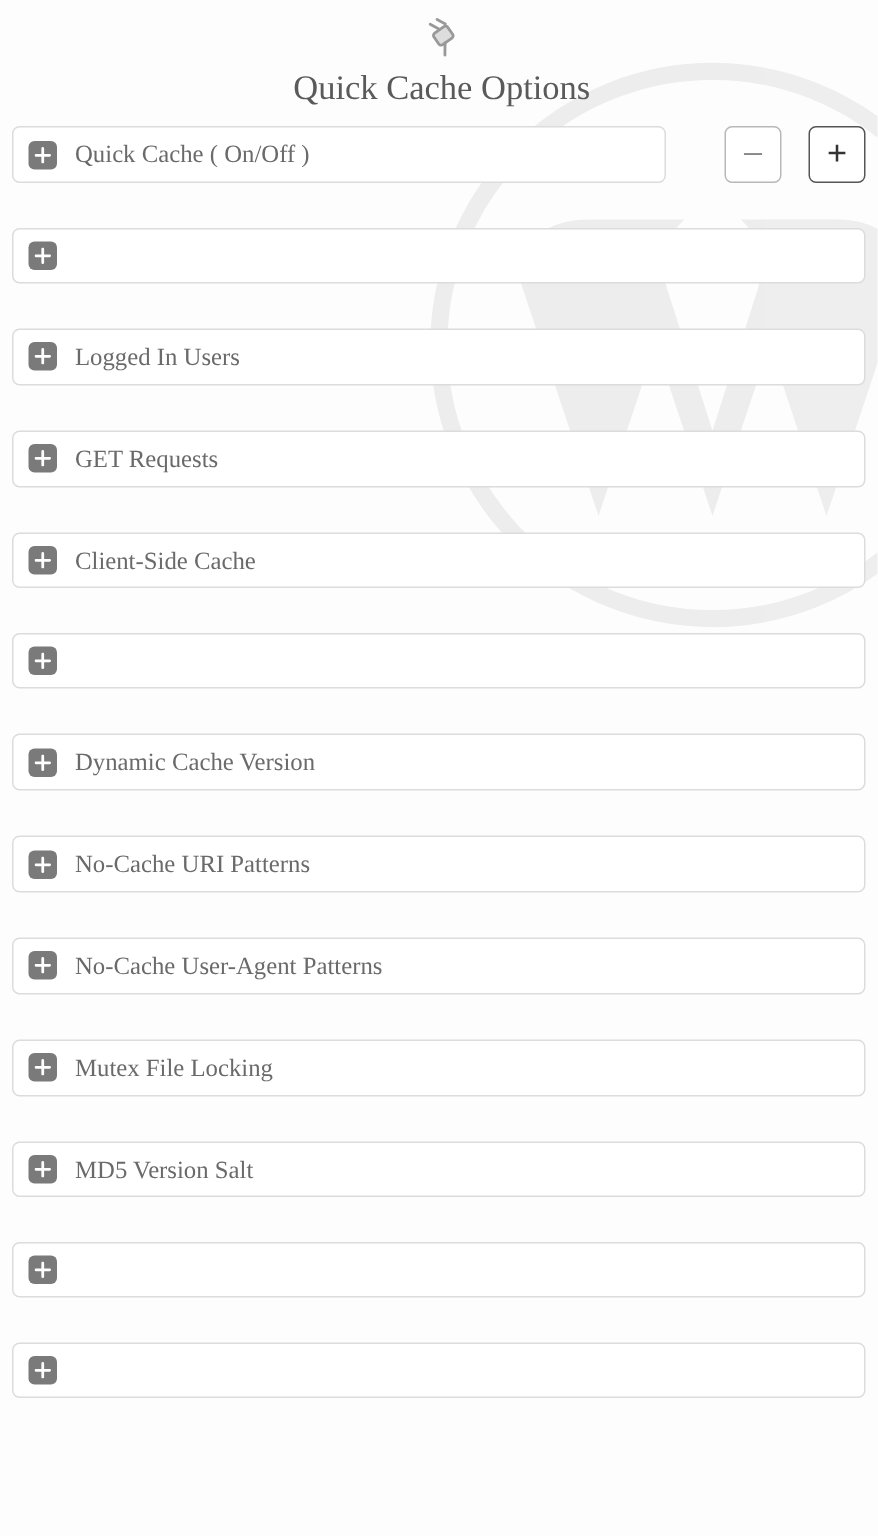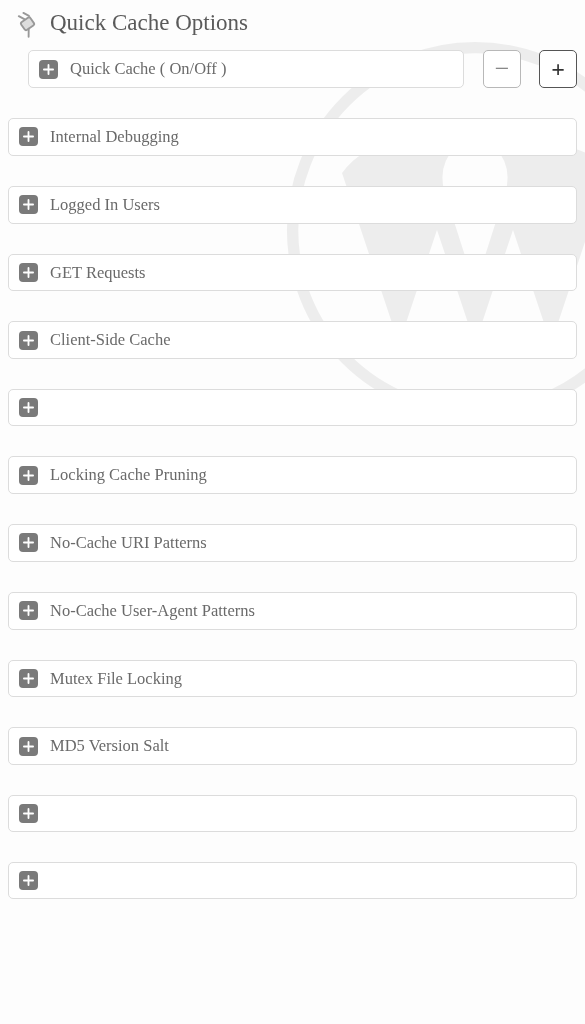--- a/index.html
+++ b/index.html
@@ -24,20 +24,21 @@
       position: relative;
       z-index: 1;
       padding: 8px 8px 12px 8px;
     }
     .header {
       display: flex;
       align-items: center;
       gap: 8px;
       margin-bottom: 12px;
       padding-left: 4px;
+      flex-direction: column;
     }
     .header-icon {
       width: 30px;
       height: 30px;
       flex-shrink: 0;
     }
     .header-title {
       font-size: 23px;
       color: #5a5a5a;
       font-weight: normal;
@@ -53,21 +54,20 @@
       border-radius: 5px;
       background: #ffffff;
       display: flex;
       align-items: center;
       padding: 8px 10px;
       margin-bottom: 30px;
     }
     .first-row .panel {
       flex: 0 0 436px;
       margin-bottom: 0;
-      margin-left: 20px;
     }
     .spacer {
       flex: 1;
     }
     .expand-btn {
       width: 19px;
       height: 19px;
       background: #7a7a7a;
       border-radius: 4px;
       display: flex;
@@ -142,21 +142,20 @@
     <div class="control-btn collapse">−</div>
     <div class="control-btn expand">+</div>
   </div>
 
   <div class="panel">
     <span class="expand-btn">
       <svg viewBox="0 0 12 12">
           <path d="M6 1 V11 M1 6 H11" stroke="#fff" stroke-width="2" stroke-linecap="round"></path>
         </svg>
     </span>
-    <span class="panel-label">Internal Debugging</span>
   </div>
 
   <div class="panel">
     <span class="expand-btn">
       <svg viewBox="0 0 12 12">
           <path d="M6 1 V11 M1 6 H11" stroke="#fff" stroke-width="2" stroke-linecap="round"></path>
         </svg>
     </span>
     <span class="panel-label">Logged In Users</span>
   </div>
@@ -186,21 +185,21 @@
         </svg>
     </span>
   </div>
 
   <div class="panel">
     <span class="expand-btn">
       <svg viewBox="0 0 12 12">
           <path d="M6 1 V11 M1 6 H11" stroke="#fff" stroke-width="2" stroke-linecap="round"></path>
         </svg>
     </span>
-    <span class="panel-label">Locking Cache Pruning</span>
+    <span class="panel-label">Dynamic Cache Version</span>
   </div>
 
   <div class="panel">
     <span class="expand-btn">
       <svg viewBox="0 0 12 12">
           <path d="M6 1 V11 M1 6 H11" stroke="#fff" stroke-width="2" stroke-linecap="round"></path>
         </svg>
     </span>
     <span class="panel-label">No-Cache URI Patterns</span>
   </div>

